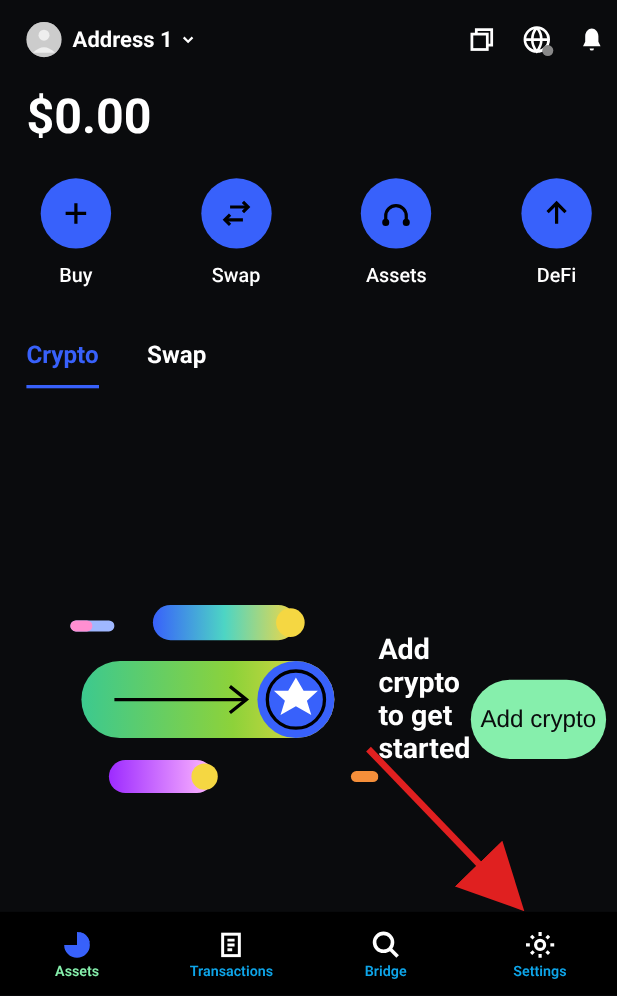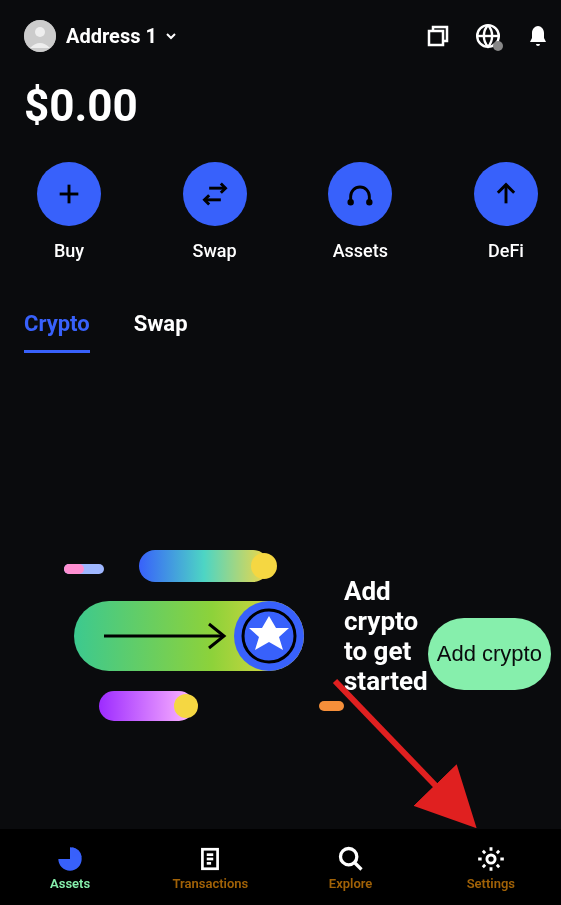--- a/index.html
+++ b/index.html
@@ -156,21 +156,21 @@
     .nav-icon {
       width: 30px;
       height: 30px;
       display: flex;
       align-items: center;
       justify-content: center;
     }
     .nav-label {
       font-size: 13px;
       font-weight: 600;
-      color: #a16207;
+      color: #0ea5e9;
     }
     .nav-item.active .nav-label { color: #86efac; }
     .nav-item.active .nav-icon svg { fill: #3861fb; }
     .arrow-annotation {
       position: absolute;
       bottom: 74px;
       left: 325px;
       pointer-events: none;
     }
     .status-dot {
@@ -342,21 +342,21 @@
     </div>
     <span class="nav-label">Transactions</span>
   </div>
   <div class="nav-item">
     <div class="nav-icon">
       <svg width="28" height="28" viewBox="0 0 24 24" fill="none" stroke="#fff" stroke-width="2.8">
         <circle cx="10" cy="10" r="7"></circle>
         <line x1="15" y1="15" x2="21" y2="21"></line>
       </svg>
     </div>
-    <span class="nav-label">Explore</span>
+    <span class="nav-label">Bridge</span>
   </div>
   <div class="nav-item">
     <div class="nav-icon">
       <svg width="28" height="28" viewBox="0 0 24 24" fill="none" stroke="#fff" stroke-width="2.5">
         <circle cx="12" cy="12" r="3.5"></circle>
         <path d="M12 2 V5 M12 19 V22 M4 12 H1 M23 12 H20 M5 5 L7 7 M17 17 L19 19 M19 5 L17 7 M7 17 L5 19"></path>
       </svg>
     </div>
     <span class="nav-label">Settings</span>
   </div>

